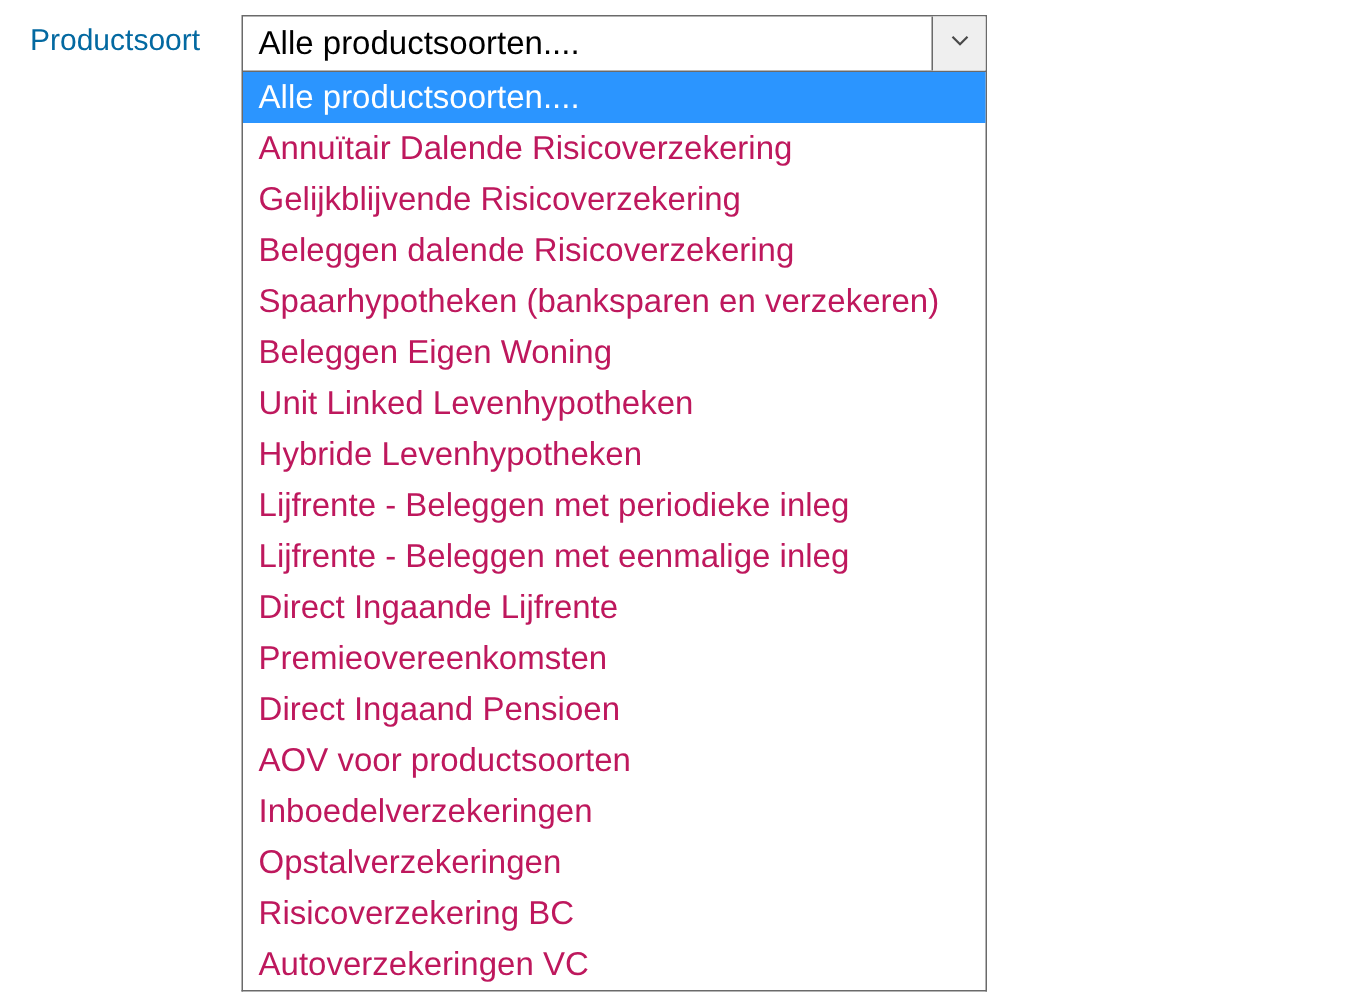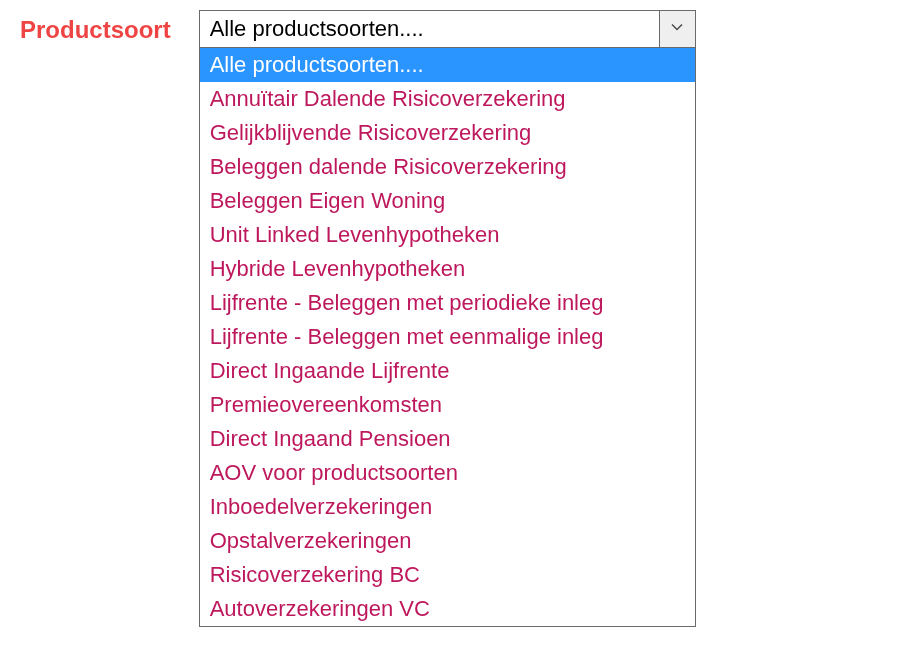--- a/index.html
+++ b/index.html
@@ -12,23 +12,23 @@
       background: #ffffff;
       padding: 10px 20px;
       width: 904px;
     }
     .form-row {
       display: flex;
       align-items: flex-start;
       gap: 28px;
     }
     .label {
-      font-weight: bold;
-      font-size: 24px;
-      color: #ef4444;
+      font-weight: normal;
+      font-size: 20px;
+      color: #0369a1;
       padding-top: 6px;
       white-space: nowrap;
     }
     .select-container {
       position: relative;
       flex: 1;
       max-width: 497px;
     }
     .select-display {
       display: flex;
@@ -93,20 +93,21 @@
             <path d="M2 4.5 L7 9.5 L12 4.5" fill="none" stroke="#4a4a4a" stroke-width="1.5"></path>
           </svg>
         </span>
       </div>
     </div>
     <div class="dropdown-list" id="dropdown-list">
         <div class="dropdown-option selected">Alle productsoorten....</div>
         <div class="dropdown-option">Annuïtair Dalende Risicoverzekering</div>
         <div class="dropdown-option">Gelijkblijvende Risicoverzekering</div>
         <div class="dropdown-option">Beleggen dalende Risicoverzekering</div>
+        <div class="dropdown-option">Spaarhypotheken (banksparen en verzekeren)</div>
         <div class="dropdown-option">Beleggen Eigen Woning</div>
         <div class="dropdown-option">Unit Linked Levenhypotheken</div>
         <div class="dropdown-option">Hybride Levenhypotheken</div>
         <div class="dropdown-option">Lijfrente - Beleggen met periodieke inleg</div>
         <div class="dropdown-option">Lijfrente - Beleggen met eenmalige inleg</div>
         <div class="dropdown-option">Direct Ingaande Lijfrente</div>
         <div class="dropdown-option">Premieovereenkomsten</div>
         <div class="dropdown-option">Direct Ingaand Pensioen</div>
         <div class="dropdown-option">AOV voor productsoorten</div>
         <div class="dropdown-option">Inboedelverzekeringen</div>

